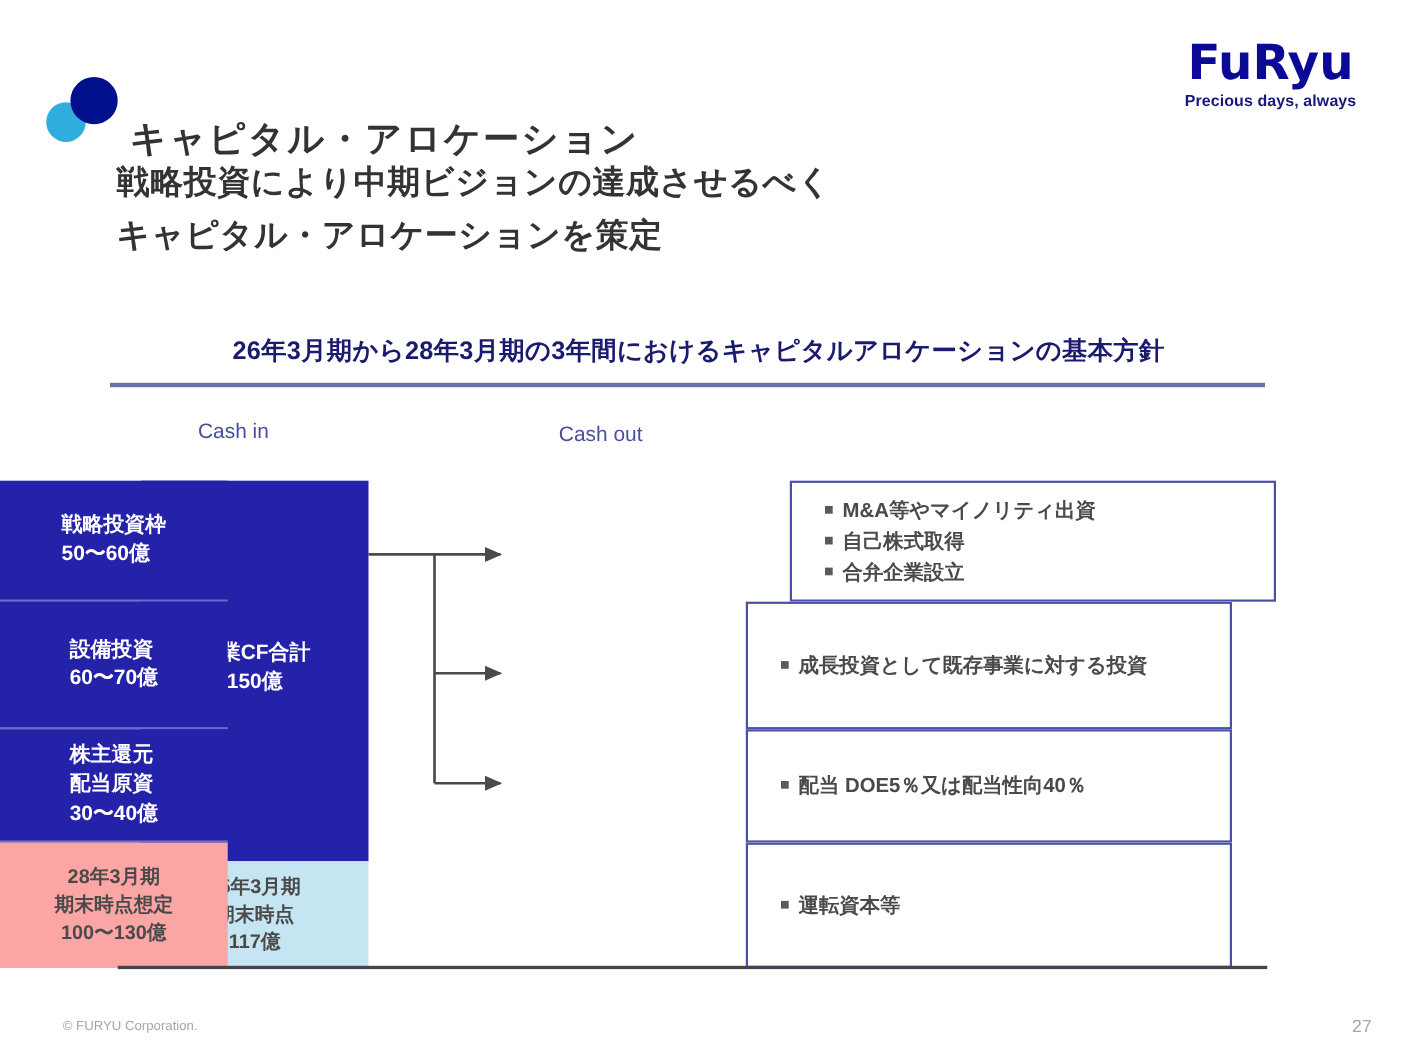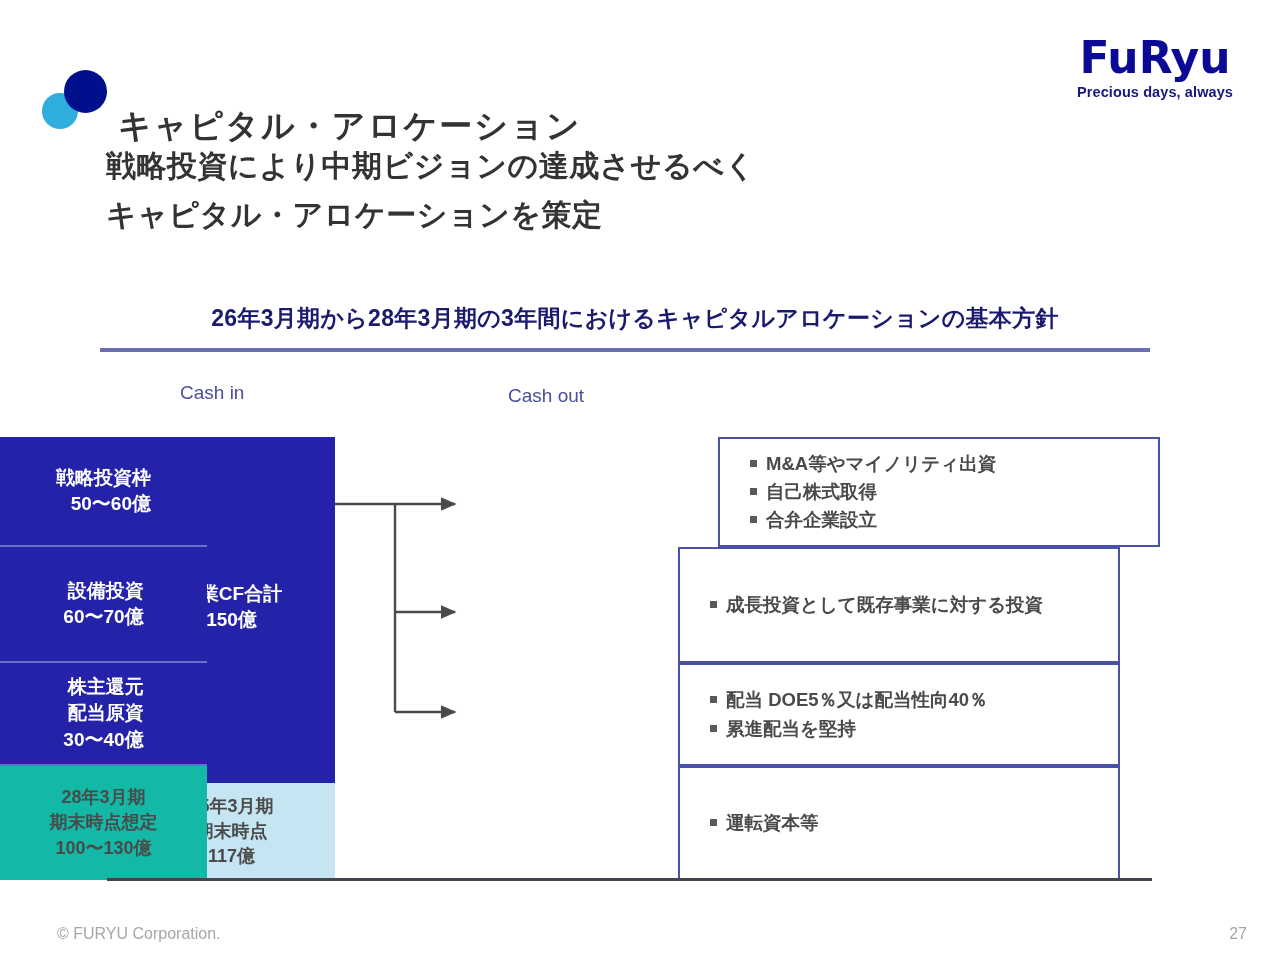--- a/index.html
+++ b/index.html
@@ -153,36 +153,36 @@
   .connectors { position: absolute; left: 0; top: 0; width: 1280px; height: 960px; pointer-events: none; }
 
   
   .bar-mid { position: absolute; left: 471px; width: 207px; }
   .seg {
     position: absolute;
     left: 0; width: 207px;
     display: flex;
     align-items: center;
     justify-content: center;
-    text-align: right;
+    text-align: left;
     font-size: 19px;
     font-weight: 700;
     color: #ffffff;
     line-height: 1.38;
     white-space: pre-line;
     background: #2422A8;
     border-bottom: 2px solid #6A6FC6;
   }
   .seg-1 { top: 437px; height: 110px; }
   .seg-2 { top: 547px; height: 116px; }
   .seg-3 { top: 663px; height: 103px; }
   .seg-base {
     position: absolute;
     left: 0; top: 766px; width: 207px; height: 114px;
-    background: #14b8a6;
+    background: #fca5a5;
     display: flex;
     align-items: center;
     justify-content: center;
     text-align: center;
     font-size: 18px;
     font-weight: 700;
     color: #4A4A4A;
     line-height: 1.42;
     white-space: pre-line;
   }
@@ -219,21 +219,21 @@
     margin-right: 9px;
     flex: 0 0 auto;
     position: relative;
     top: -3px;
   }
 
   
   .copyright {
     position: absolute;
     left: 57px; top: 925px;
-    font-size: 16px;
+    font-size: 12px;
     color: #A6A6A6;
     white-space: nowrap;
   }
   .pagenum {
     position: absolute;
     right: 33px; top: 925px;
     font-size: 16px;
     color: #A6A6A6;
   }
 </style>
@@ -322,24 +322,20 @@
       <span class="bullet-mark"></span>
       <span>成長投資として既存事業に対する投資</span>
     </div>
   </div>
 
   <div class="panel panel-3">
     <div class="bullet-row">
       <span class="bullet-mark"></span>
       <span>配当  DOE5％又は配当性向40％</span>
     </div>
-    <div class="bullet-row">
-      <span class="bullet-mark"></span>
-      <span>累進配当を堅持</span>
-    </div>
   </div>
 
   <div class="panel panel-4">
     <div class="bullet-row">
       <span class="bullet-mark"></span>
       <span>運転資本等</span>
     </div>
   </div>
 
   <div class="baseline"></div>

